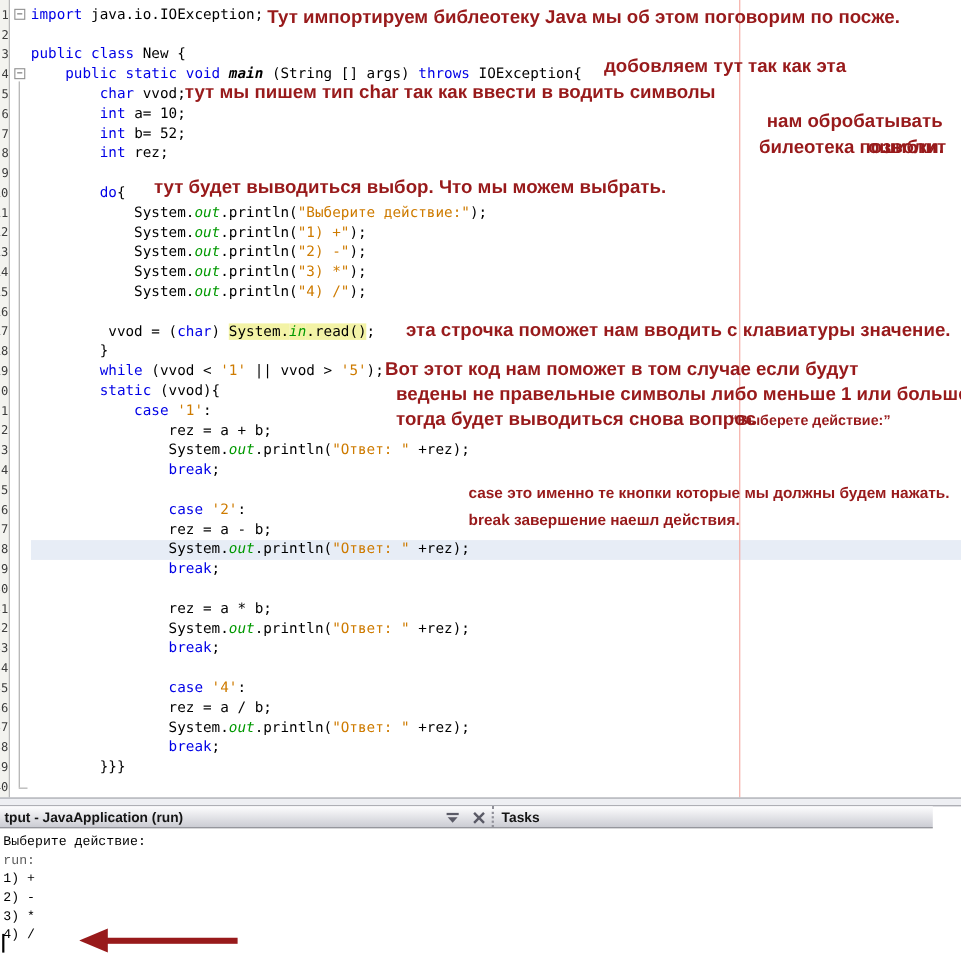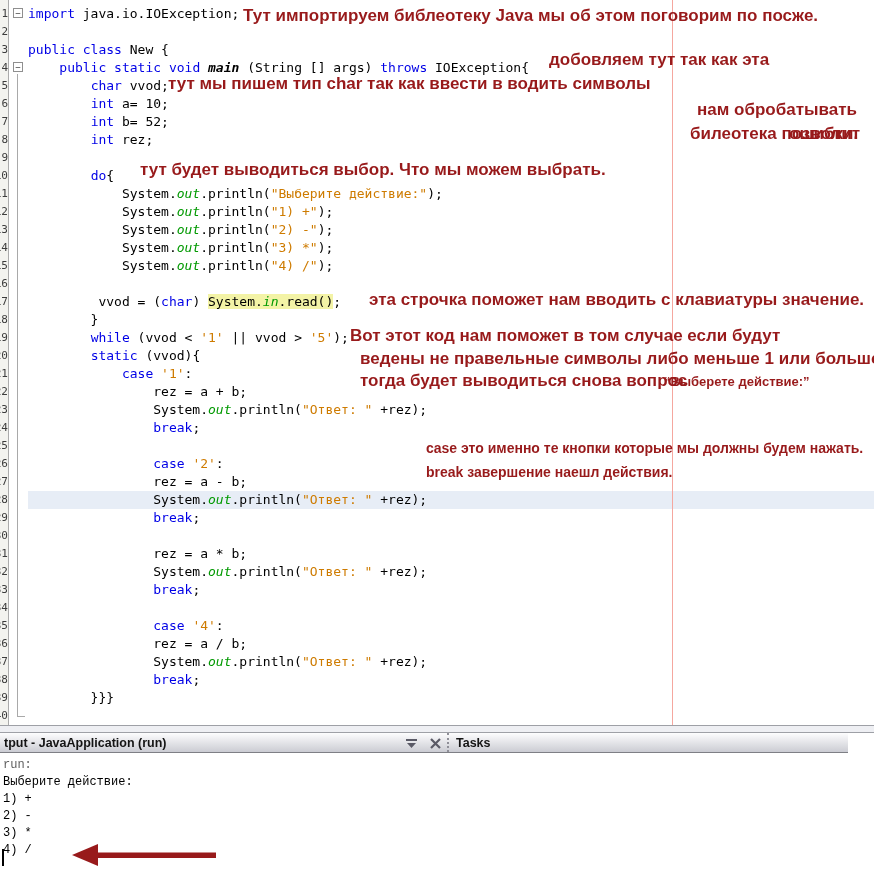--- a/index.html
+++ b/index.html
@@ -176,22 +176,22 @@
     <svg width="11" height="11" viewBox="0 0 11 11">
       <path d="M1 1 L10 10 M10 1 L1 10" stroke="#5A5A66" stroke-width="2.2"></path>
     </svg>
   </span>
   <span class="tasks-tab">
     <span>Tasks</span>
   </span>
 </div>
 
 <div class="outarea" id="outArea">
+    <div class="outline">Выберите действие:</div>
     <div class="outline dim">run:</div>
-    <div class="outline">Выберите действие:</div>
     <div class="outline">1) +</div>
     <div class="outline">2) -</div>
     <div class="outline">3) *</div>
     <div class="outline">4) /</div>
   </div>
 <div class="cursor"></div>
 
 <svg class="arrow-svg" width="146" height="26" viewBox="0 0 146 26">
   <polygon points="0,13 26,2 26,24" fill="#981A1B"></polygon>
   <rect x="24" y="10.5" width="120" height="5.5" fill="#981A1B"></rect>

